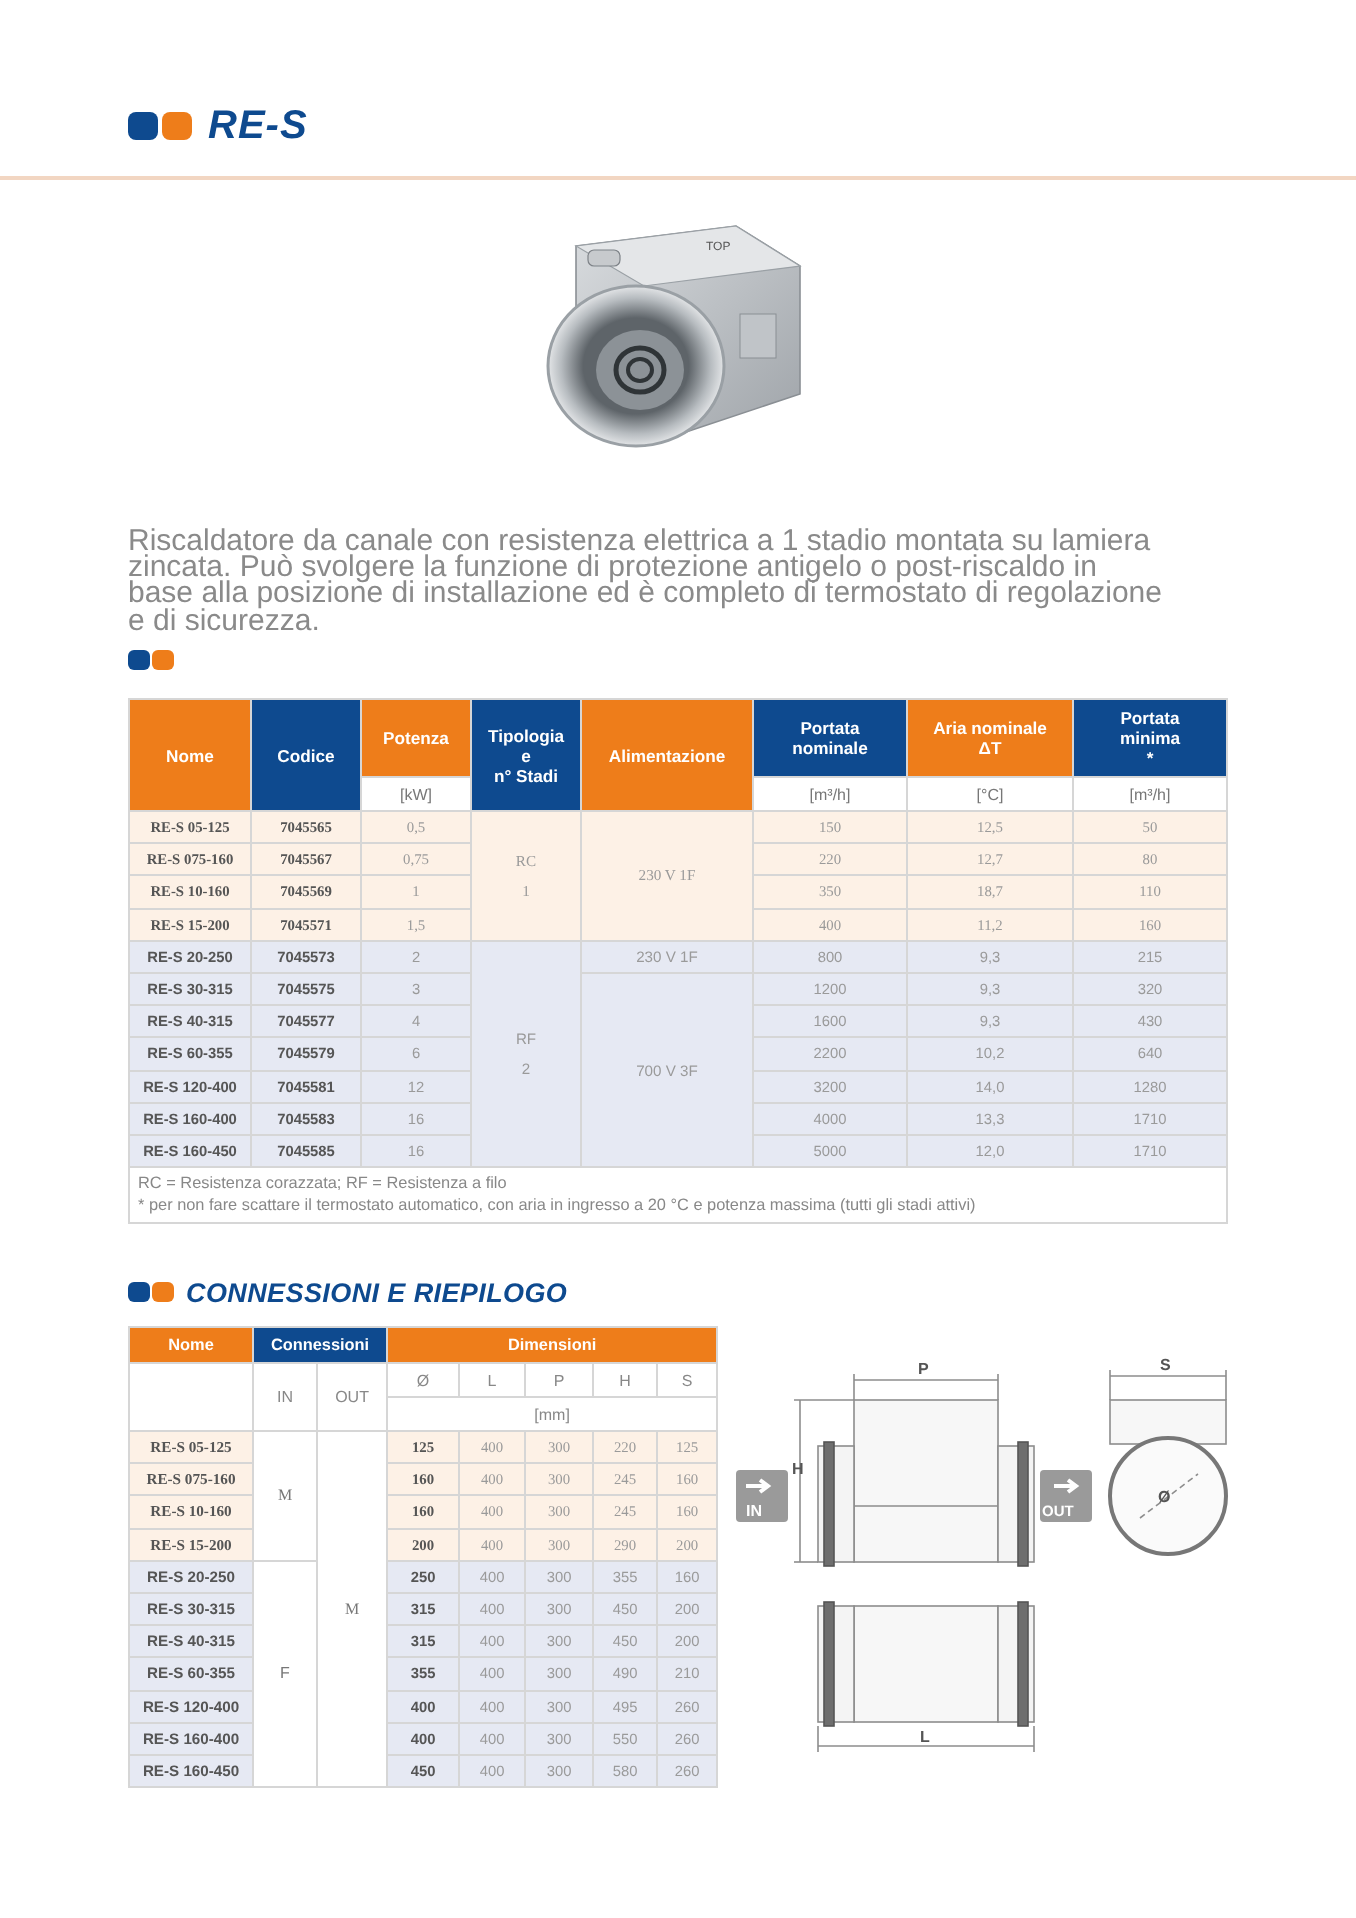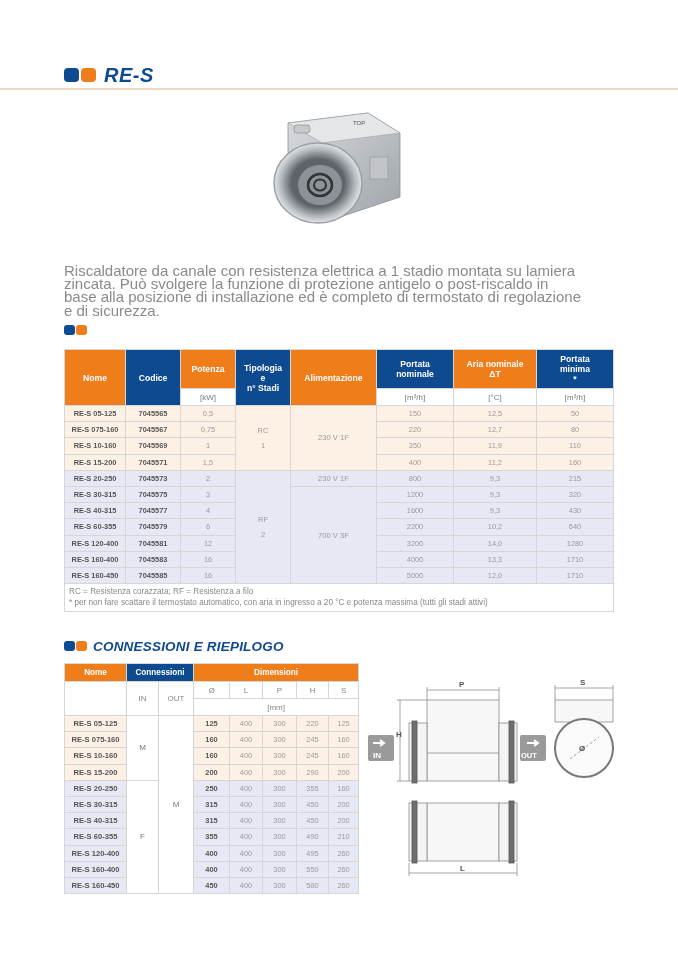--- a/index.html
+++ b/index.html
@@ -1,19 +1,19 @@
 <!DOCTYPE html>
 <html><head>
 <meta charset="utf-8">
 <style>
   * { box-sizing: border-box; margin: 0; padding: 0; }
   html, body { width: 678px; height: 959px; background: #ffffff; overflow: hidden; }
   body { position: relative; font-family: "Liberation Sans", sans-serif; color: #777; }
 
-  .title-bar { position: absolute; left: 64px; top: 64px; height: 22px; display: flex; align-items: center; }
+  .title-bar { position: absolute; left: 64px; top: 52px; height: 22px; display: flex; align-items: center; }
   .sq { display: inline-block; width: 15px; height: 14px; border-radius: 4px; }
   .sq.blue { background: #0e4a8f; }
   .sq.orange { background: #ee7d1a; margin-left: 2px; }
   .title-text { margin-left: 8px; font-size: 20px; font-weight: bold; font-style: italic; color: #0e4a8f; letter-spacing: 0.5px; }
   .header-rule { position: absolute; left: 0; top: 88px; width: 678px; height: 2px; background: #f2d6c2; }
 
   .product-img { position: absolute; left: 258px; top: 105px; width: 160px; height: 125px; }
 
   .description { position: absolute; left: 64px; top: 264px; width: 520px; font-size: 15px; line-height: 13.2px; color: #8a8a8a; }
 
@@ -25,21 +25,21 @@
   table { border-collapse: collapse; table-layout: fixed; position: absolute; }
   td, th { font-size: 7.4px; text-align: center; vertical-align: middle; border: 1px solid #d6d6d6; padding: 0; }
   th { color: #ffffff; font-weight: bold; font-size: 8.6px; }
   th.or { background: #ee7d1a; text-align: center; }
   th.bl { background: #0e4a8f; }
   td.unit { background: #ffffff; color: #777; font-size: 8px; }
   td.name { color: #555; font-weight: bold; }
   td.code { color: #555; font-weight: bold; }
   td.val { color: #9a9a9a; }
   td.merged { color: #9a9a9a; font-size: 7.6px; line-height: 15px; }
-  tr.a td { background: #fdf1e6; }
+  tr.a td { background: #fdf1e6; font-family: Liberation Serif, serif; }
   tr.b td { background: #e6e9f3; }
   .note-cell { background: #fff !important; text-align: left; padding: 3px 4px; font-size: 8.2px; color: #888; line-height: 10.5px; margin-top: 37px; }
 
   #t1 { left: 64px; top: 349px; width: 549px; }
   #t1 tr.h1 { height: 39px; }
   #t1 tr.h2 { height: 17px; }
   #t1 tr.r { height: 16.2px; }
 
   #t2 { left: 64px; top: 663px; width: 294px; }
   #t2 th { height: 18px; font-size: 8.2px; }
@@ -154,21 +154,21 @@
     <td class="val">0,75</td>
     <td class="val">220</td>
     <td class="val">12,7</td>
     <td class="val">80</td>
   </tr>
   <tr class="r a">
     <td class="name">RE-S 10-160</td>
     <td class="code">7045569</td>
     <td class="val">1</td>
     <td class="val">350</td>
-    <td class="val">11,9</td>
+    <td class="val">18,7</td>
     <td class="val">110</td>
   </tr>
   <tr class="r a">
     <td class="name">RE-S 15-200</td>
     <td class="code">7045571</td>
     <td class="val">1,5</td>
     <td class="val">400</td>
     <td class="val">11,2</td>
     <td class="val">160</td>
   </tr>

